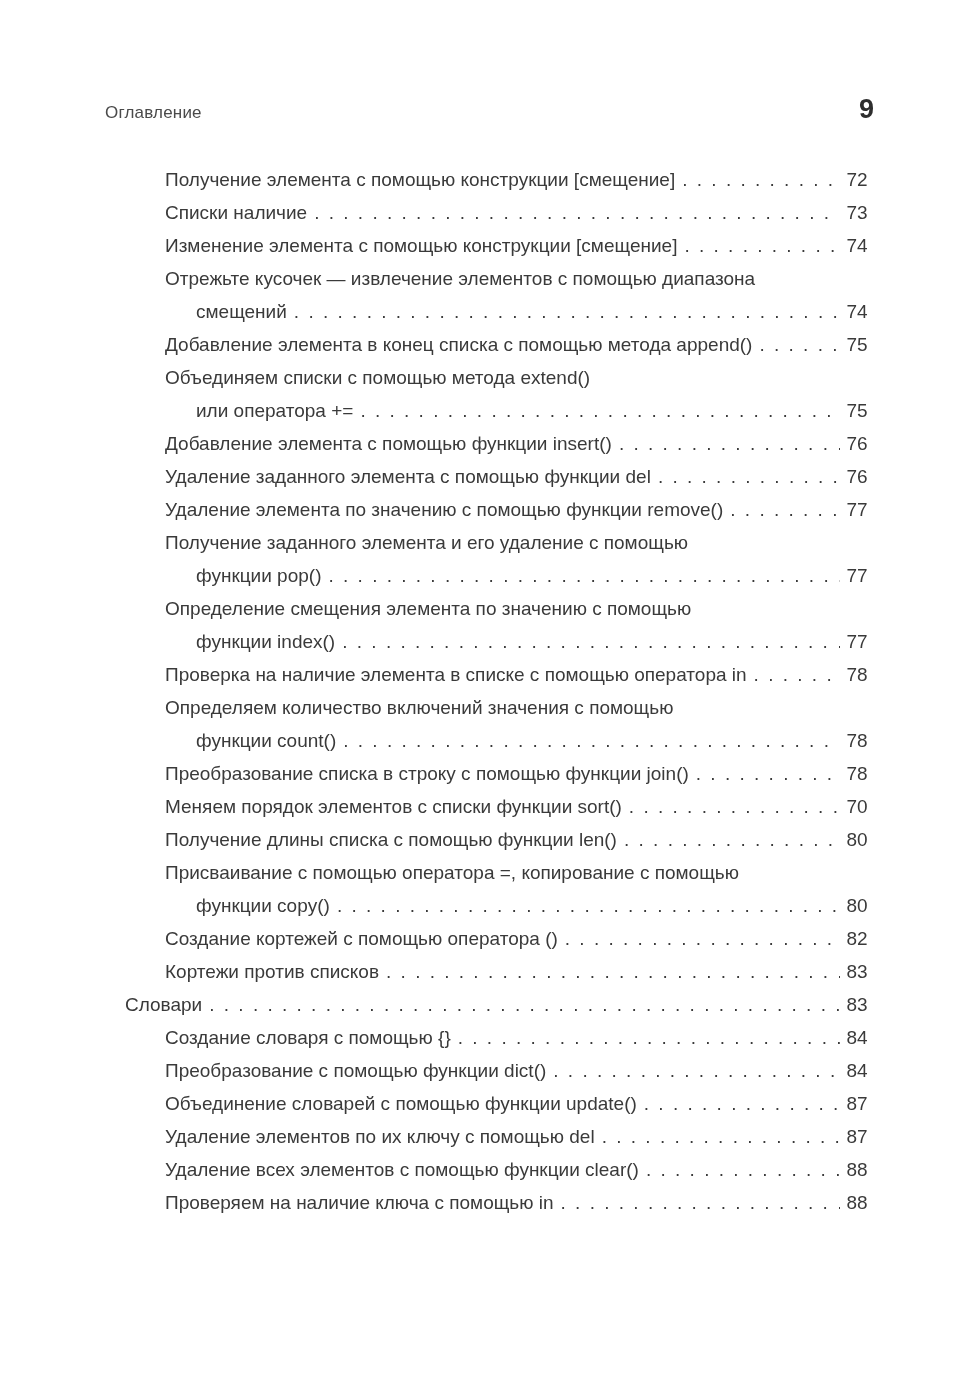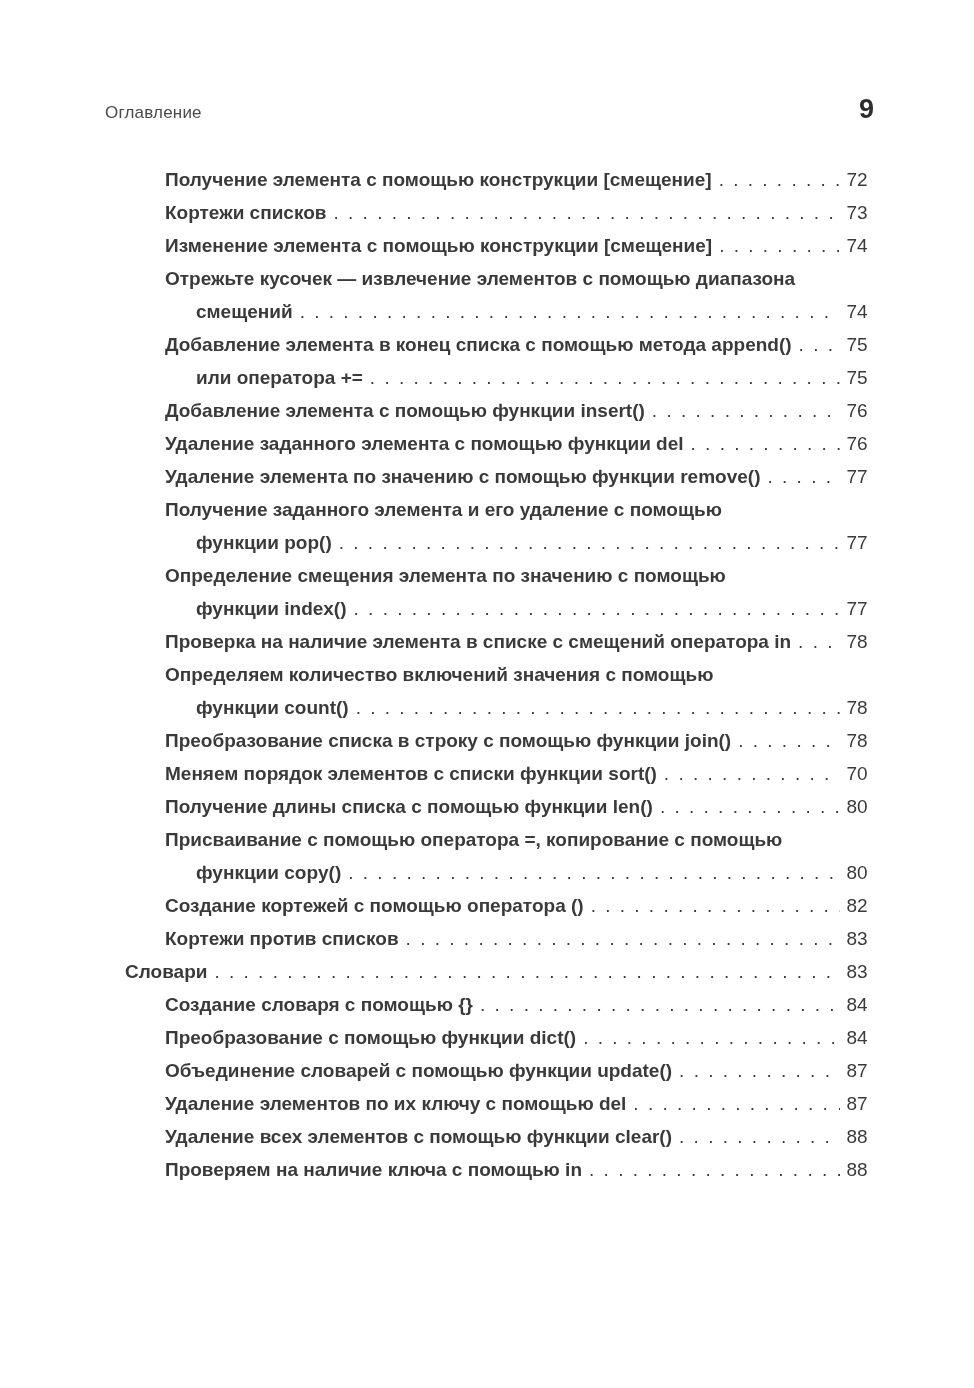--- a/index.html
+++ b/index.html
@@ -46,21 +46,20 @@
   }
   .line {
     display: flex;
     align-items: baseline;
   }
   .line.cont {
     padding-left: 31px;
   }
   .txt {
     white-space: nowrap;
-    font-weight: bold;
   }
   .dots {
     flex: 1;
     overflow: hidden;
     white-space: nowrap;
     margin: 0 4px 0 7px;
     min-width: 0;
   }
   .dots::after {
     content: ". . . . . . . . . . . . . . . . . . . . . . . . . . . . . . . . . . . . . . . . . . . . . . . . . . . . . . . . . . . . . . . . . . . . . . . . . . . . . . . . . . . . . . . .";
@@ -84,21 +83,21 @@
   <div class="toc">
       <div class="entry level-2">
         <div class="line">
           <span class="txt">Получение элемента с помощью конструкции [смещение]</span>
           <span class="dots"></span>
           <span class="pg">72</span>
         </div>
       </div>
       <div class="entry level-2">
         <div class="line">
-          <span class="txt">Кортежи списков</span>
+          <span class="txt">Списки наличие</span>
           <span class="dots"></span>
           <span class="pg">73</span>
         </div>
       </div>
       <div class="entry level-2">
         <div class="line">
           <span class="txt">Изменение элемента с помощью конструкции [смещение]</span>
           <span class="dots"></span>
           <span class="pg">74</span>
         </div>
@@ -114,20 +113,23 @@
         </div>
       </div>
       <div class="entry level-2">
         <div class="line">
           <span class="txt">Добавление элемента в конец списка с помощью метода append()</span>
           <span class="dots"></span>
           <span class="pg">75</span>
         </div>
       </div>
       <div class="entry level-2">
+        <div class="line">
+          <span class="txt">Объединяем списки с помощью метода extend()</span>
+        </div>
         <div class="line cont">
           <span class="txt">или оператора +=</span>
           <span class="dots"></span>
           <span class="pg">75</span>
         </div>
       </div>
       <div class="entry level-2">
         <div class="line">
           <span class="txt">Добавление элемента с помощью функции insert()</span>
           <span class="dots"></span>
@@ -163,21 +165,21 @@
           <span class="txt">Определение смещения элемента по значению с помощью</span>
         </div>
         <div class="line cont">
           <span class="txt">функции index()</span>
           <span class="dots"></span>
           <span class="pg">77</span>
         </div>
       </div>
       <div class="entry level-2">
         <div class="line">
-          <span class="txt">Проверка на наличие элемента в списке с смещений оператора in</span>
+          <span class="txt">Проверка на наличие элемента в списке с помощью оператора in</span>
           <span class="dots"></span>
           <span class="pg">78</span>
         </div>
       </div>
       <div class="entry level-2">
         <div class="line">
           <span class="txt">Определяем количество включений значения с помощью</span>
         </div>
         <div class="line cont">
           <span class="txt">функции count()</span>

